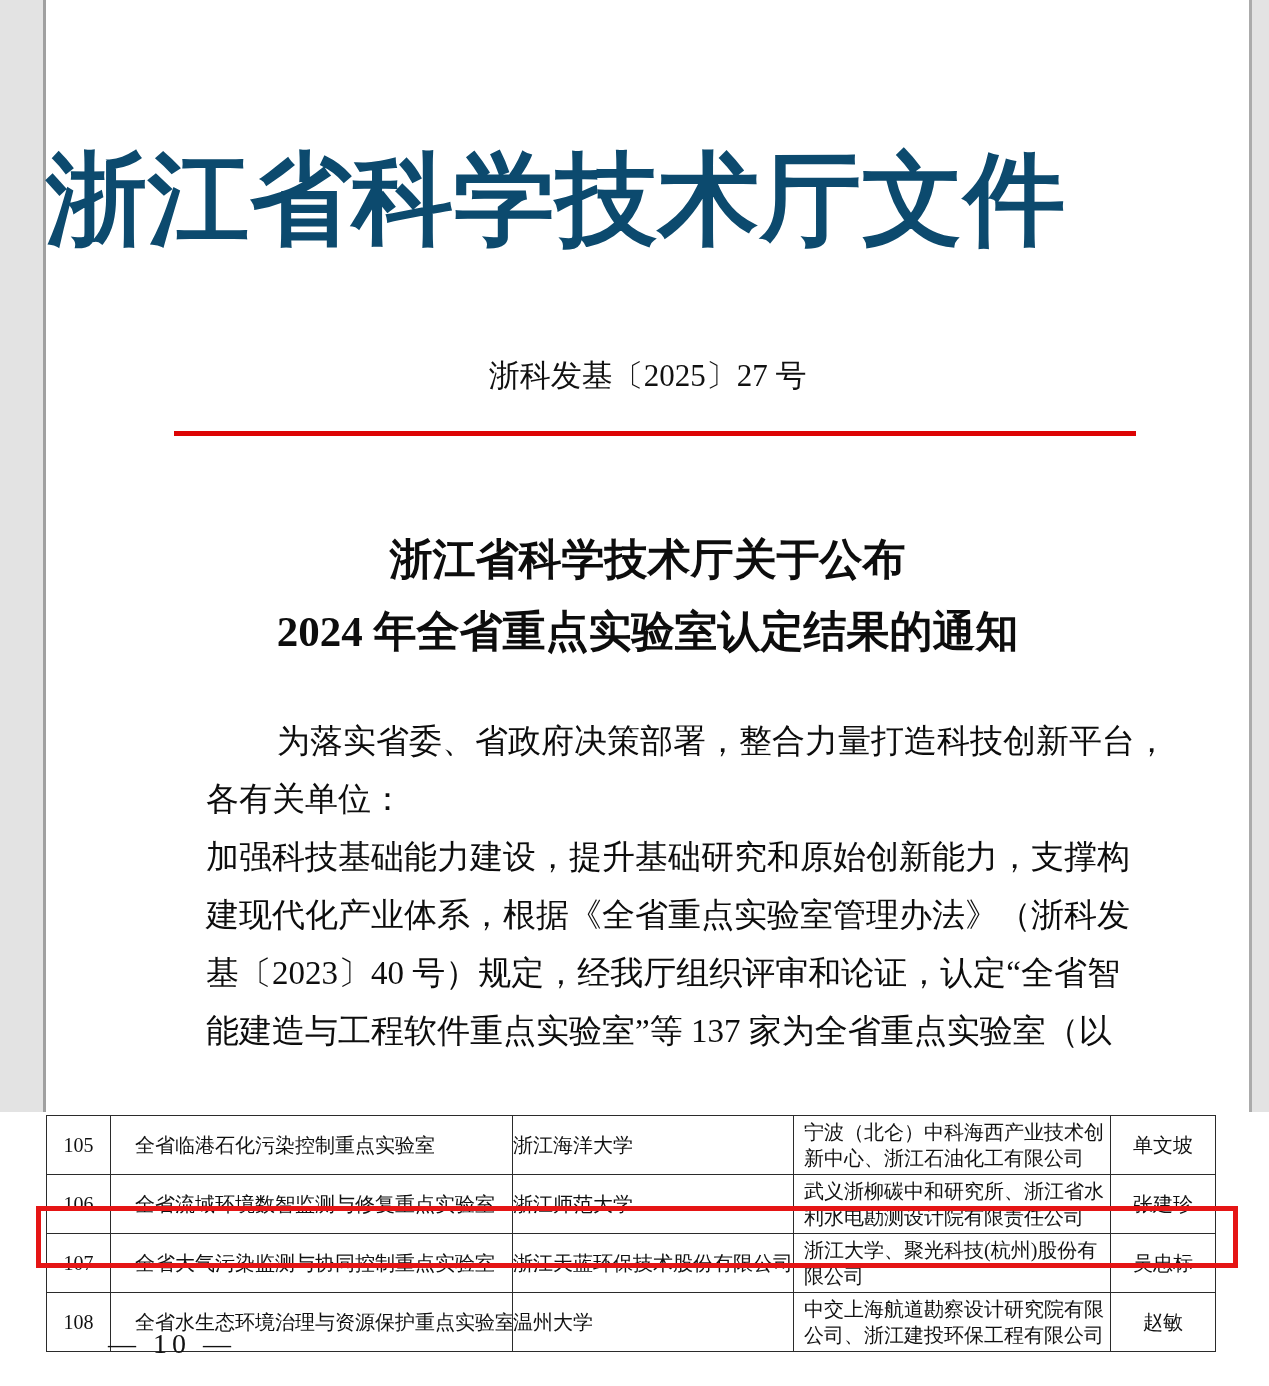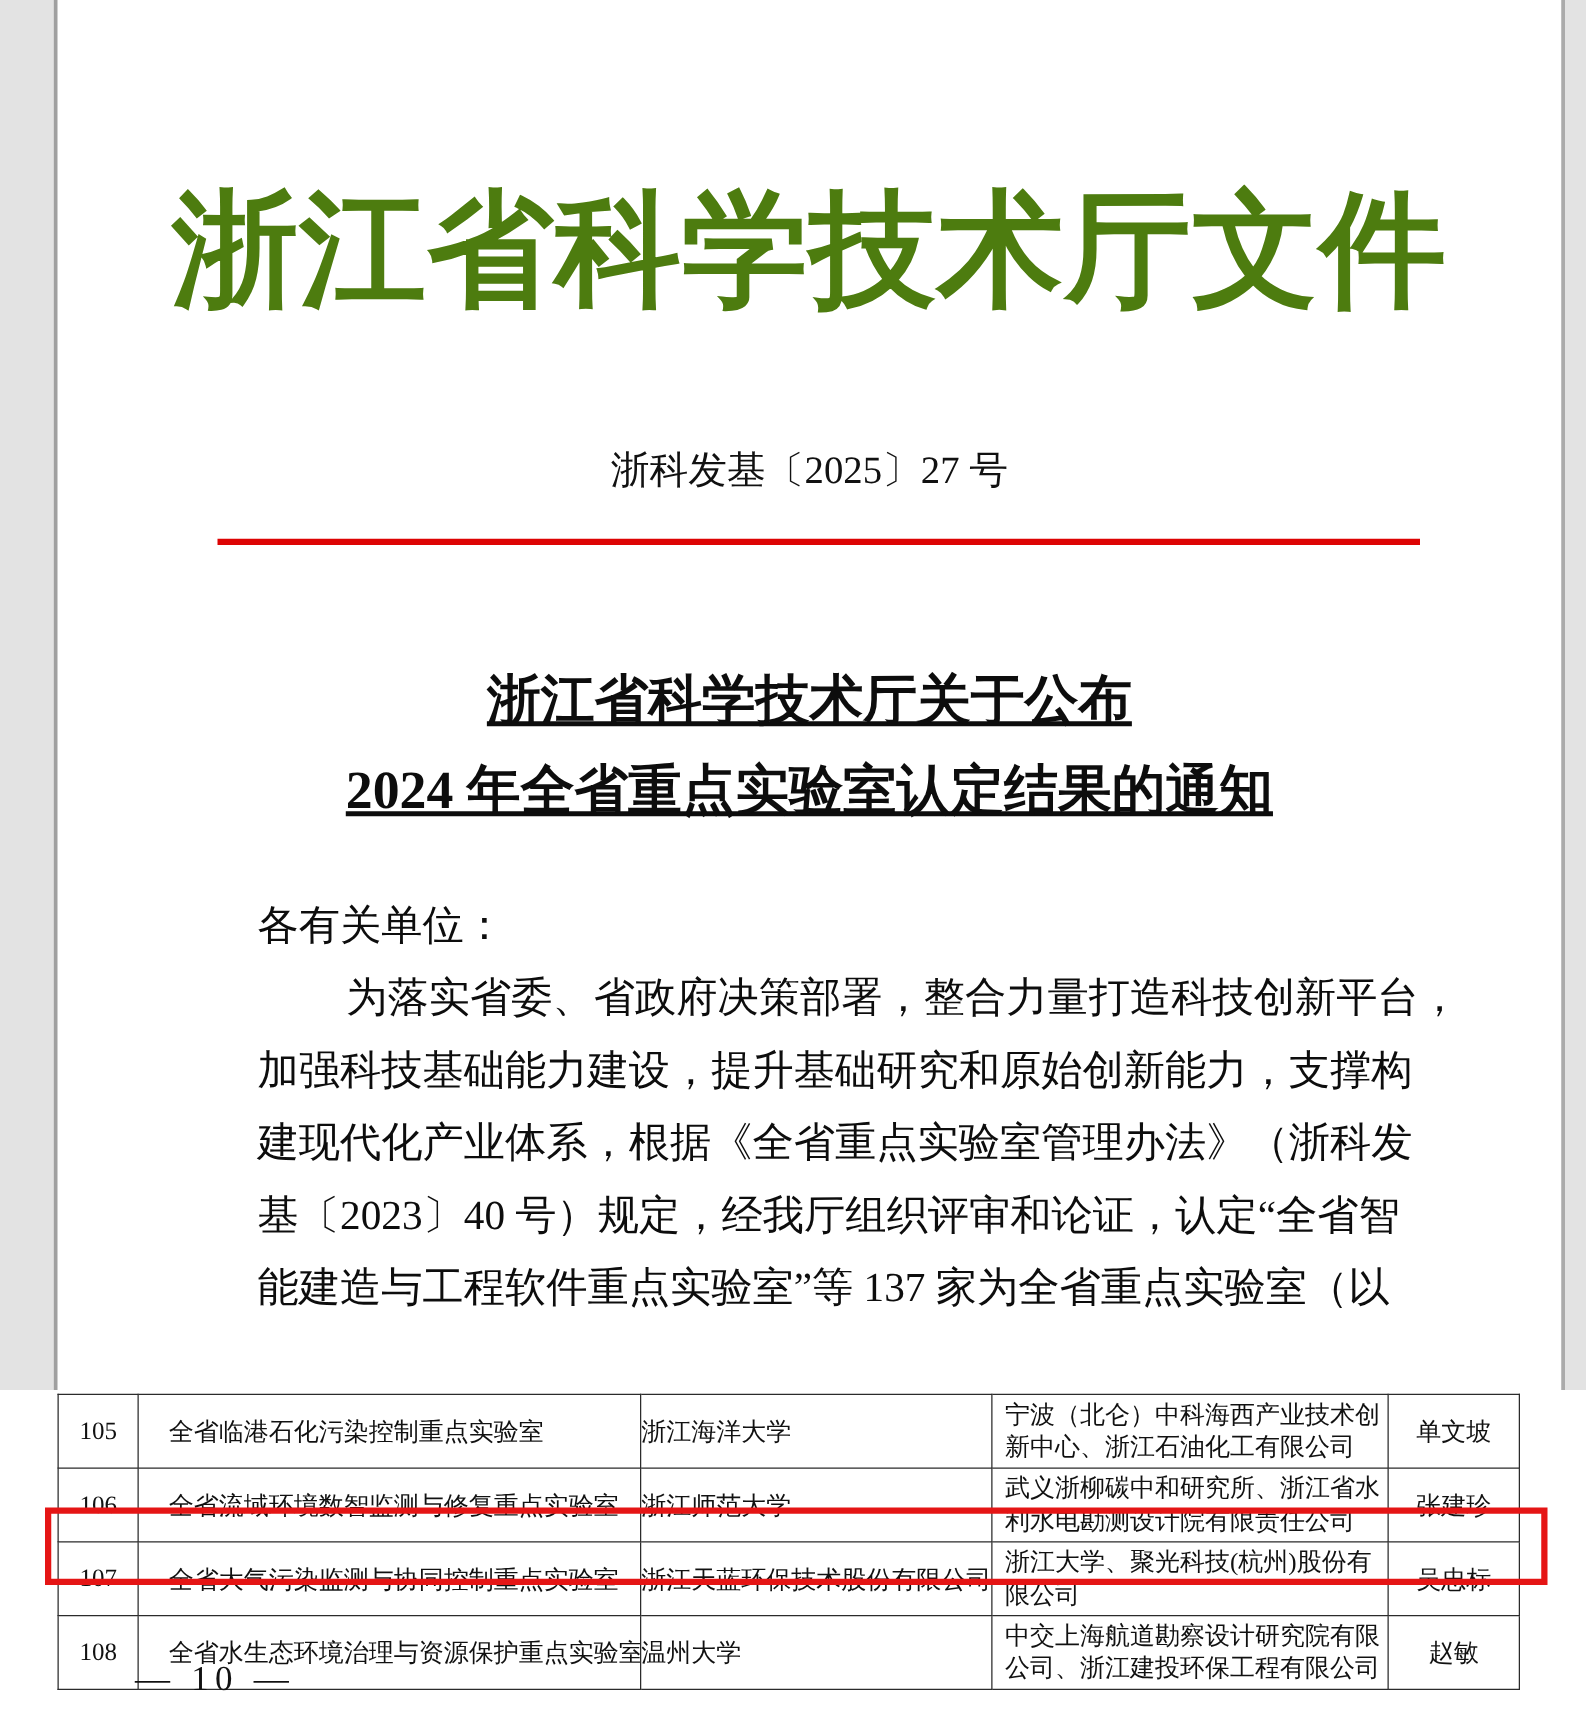--- a/index.html
+++ b/index.html
@@ -21,45 +21,43 @@
   }
   .sheet {
     position:absolute; top:0; left:43px;
     width:1209px; height:1112px;
     background:#ffffff;
     border-left:3px solid #a0a0a0;
     border-right:3px solid #ababab;
   }
   .doc-header {
     position:absolute; top:133px; left:0; right:0;
-    text-align:center;
     font-size:101px; font-weight:bold;
     letter-spacing:1px;
-    color:#4d7c0f;
+    color:#0c4a6e;
     white-space:nowrap;
   }
   .doc-number {
     position:absolute; top:355px; left:0; right:0;
     text-align:center;
     font-size:31px;
     color:#111;
     white-space:nowrap;
   }
   .red-rule {
     position:absolute; top:431px; left:128px;
     width:962px; height:5px;
     background:#dd0404;
   }
   .notice-title {
     position:absolute; left:0; right:0;
     text-align:center;
     font-size:43px; font-weight:bold;
     color:#0d0d0d;
     white-space:nowrap;
-    text-decoration:underline;
   }
   .t1 { top:531px; }
   .t2 { top:603px; }
   .body-block {
     position:absolute; top:712px; left:160px;
     width:912px;
     font-size:33px; line-height:58px;
     color:#0d0d0d;
   }
   .bline { white-space:nowrap; }
@@ -118,22 +116,22 @@
 
       <div class="doc-number">浙科发基〔2025〕27 号</div>
 
       <div class="red-rule"></div>
 
       <div class="notice-title t1">浙江省科学技术厅关于公布</div>
 
       <div class="notice-title t2">2024 年全省重点实验室认定结果的通知</div>
 
       <div class="body-block">
+        <div class="bline indent">为落实省委、省政府决策部署，整合力量打造科技创新平台，</div>
         <div class="bline">各有关单位：</div>
-        <div class="bline indent">为落实省委、省政府决策部署，整合力量打造科技创新平台，</div>
         <div class="bline">加强科技基础能力建设，提升基础研究和原始创新能力，支撑构</div>
         <div class="bline">建现代化产业体系，根据《全省重点实验室管理办法》（浙科发</div>
         <div class="bline">基〔2023〕40 号）规定，经我厅组织评审和论证，认定“全省智</div>
         <div class="bline">能建造与工程软件重点实验室”等 137 家为全省重点实验室（以</div>
       </div>
 
     </div>
   </div>
 
   <div class="bottom-section">

